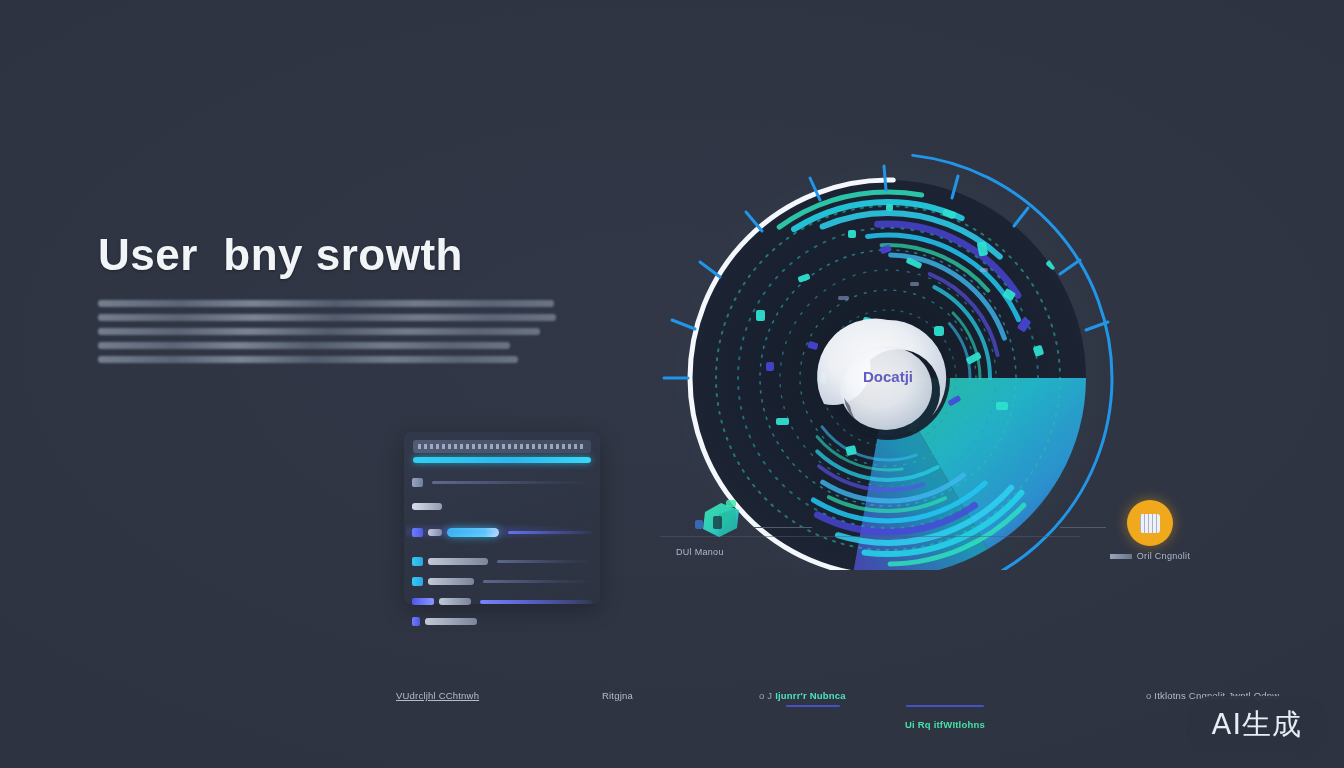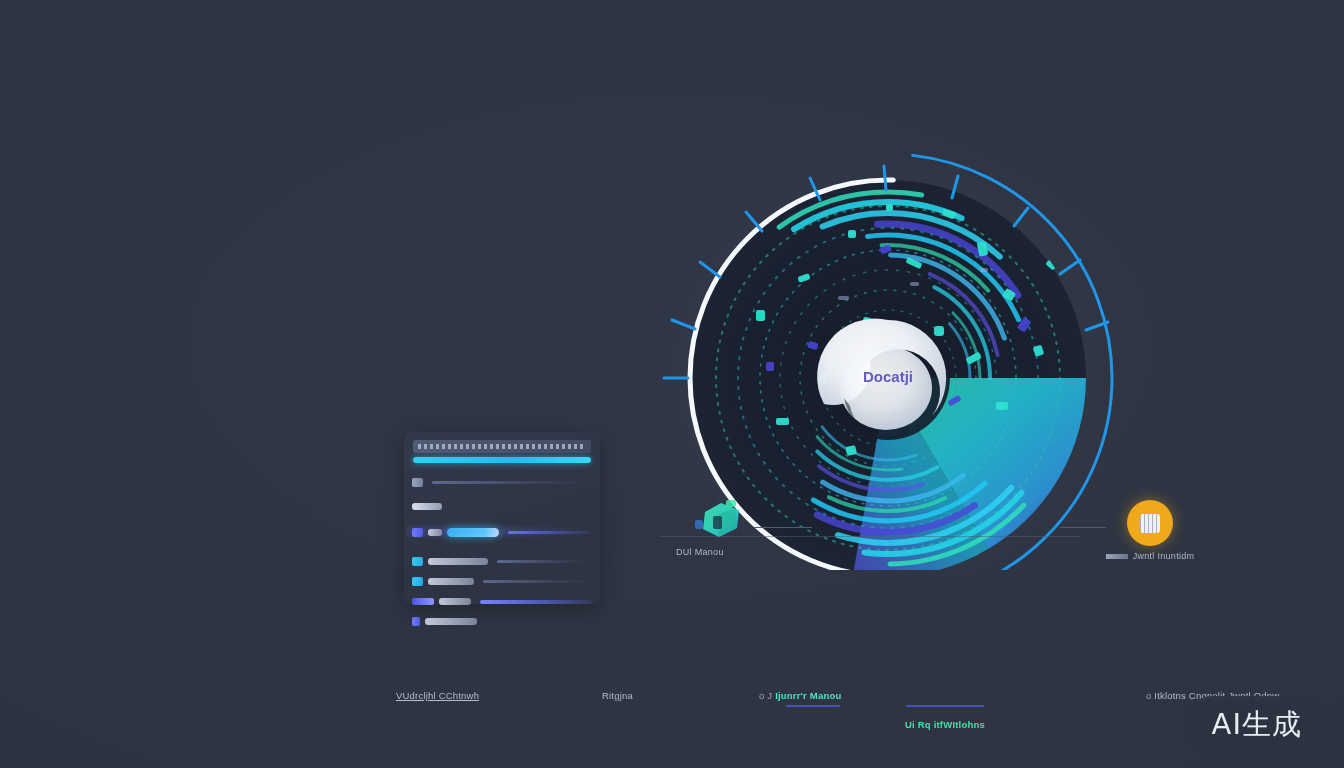--- a/index.html
+++ b/index.html
@@ -139,20 +139,30 @@
     background:rgba(44,50,64,.92);
     color:#e8edf4; font-size:29px; letter-spacing:1px;
     font-family:"DejaVu Sans","Liberation Sans",sans-serif;
   }
 </style>
 </head>
 <body>
 
 <div id="stage">
 
+  <div class="hero">
+    <div class="hero-title">User  bny srowth</div>
+    <div class="hero-body">
+      <div class="blur-line bl-1"></div>
+      <div class="blur-line bl-2"></div>
+      <div class="blur-line bl-3"></div>
+      <div class="blur-line bl-4"></div>
+      <div class="blur-line bl-5"></div>
+    </div>
+  </div>
 
   <div class="card">
     <div class="card-head"></div>
     <div class="progress"></div>
 
     <div class="row" style="margin-bottom:9px;">
       <div class="ico g"></div>
       <div class="rail dim"></div>
     </div>
 
@@ -346,34 +356,34 @@
     </div>
     <div class="node-cap">DUl Manou</div>
   </div>
 
   <div class="node badge-node">
     <div class="badge">
       <div class="badge-inner"></div>
     </div>
     <div class="badge-cap">
       <div class="badge-dash"></div>
-      <div class="node-cap" style="margin-top:0;">Jwntl Inuntidm</div>
+      <div class="node-cap" style="margin-top:0;">Oril Cngnolit</div>
     </div>
   </div>
 
   <div class="legend">
     <div class="lg plain" style="left:396px;text-decoration:underline;">
       <span>VUdrcljhl CChtnwh</span>
     </div>
     <div class="lg plain" style="left:602px;">
       <span>Ritgjna</span>
     </div>
     <div class="lg teal" style="left:759px;">
       <span class="pre">o J</span>
-      <span>Ijunrr'r Manou</span>
+      <span>Ijunrr'r Nubnca</span>
     </div>
     <div class="lg-ul" style="left:786px; top:15px; width:54px;"></div>
     <div class="lg green" style="left:905px;margin-top:29px;">
       <span>Ui Rq itfWItlohns</span>
     </div>
     <div class="lg-ul" style="left:906px; top:15px; width:78px;"></div>
     <div class="lg plain" style="left:1146px;">
       <span class="pre">o</span>
       <span>Itklotns Cngnolit Jwntl Qdnw</span>
     </div>

